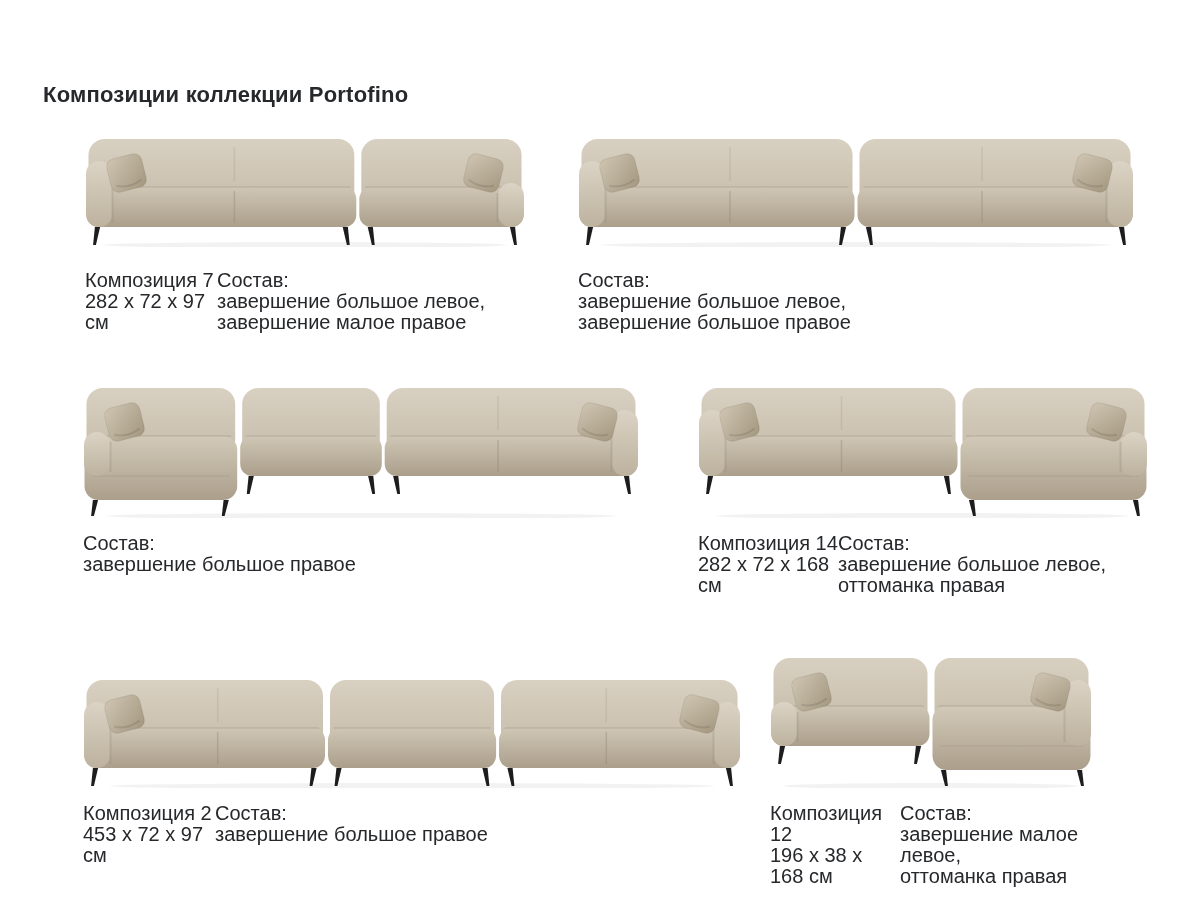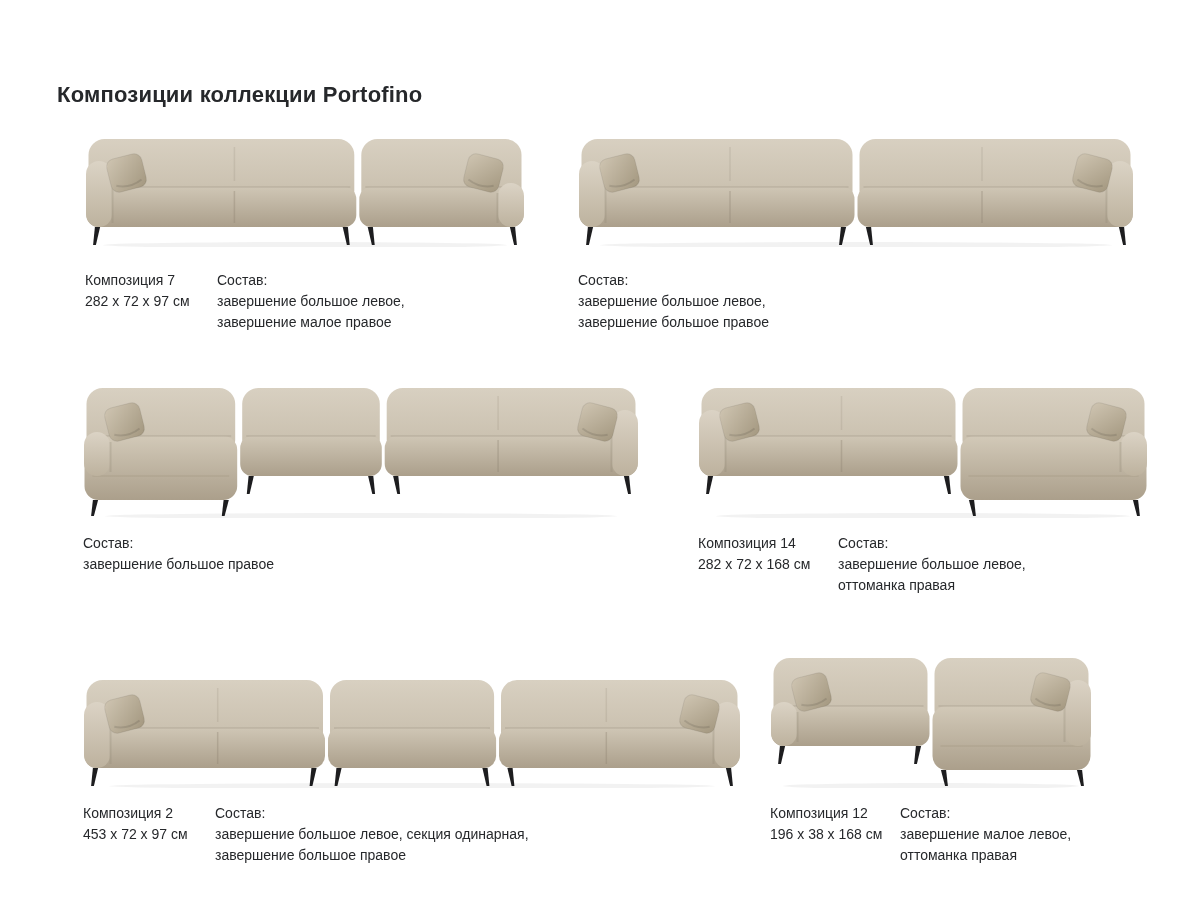--- a/index.html
+++ b/index.html
@@ -2,33 +2,33 @@
 <html><head>
 <meta charset="utf-8">
 <style>
   html,body{margin:0;padding:0}
   body{
     width:1200px;height:900px;position:relative;overflow:hidden;
     background:#ffffff;color:#26282b;
     font-family:"Liberation Sans", sans-serif;
   }
   .page-title{
-    position:absolute;left:57px;top:46px;
+    position:absolute;left:43px;top:46px;
     font-size:22px;font-weight:600;letter-spacing:.2px;margin-top:36px;
   }
   .card{position:absolute}
   .c1{left:85px;top:129px;width:440px}
   .c2{left:578px;top:129px;width:556px}
   .c3{left:83px;top:378px;width:556px}
   .c4{left:698px;top:378px;width:450px}
   .c5{left:83px;top:670px;width:658px}
   .c6{left:770px;top:648px;width:322px}
   .sofa-wrap{display:flex;align-items:flex-end}
   .sofa-wrap svg{display:block}
-  .caption{display:flex;font-size:14px;line-height:21px;margin-top:15px}
+  .caption{display:flex;font-size:20px;line-height:21px;margin-top:15px}
   .c1 .caption,.c2 .caption{margin-top:23px}
   .cap-left{width:132px;flex:none}
   .c2 .cap-left,.c4 .cap-left{width:140px}
   .c6 .cap-left{width:130px}
   .cap-right{flex:1}
 </style>
 </head>
 <body>
 
 <h1 class="page-title">Композиции коллекции Portofino</h1>
@@ -242,21 +242,20 @@
   </g>
       </svg>
   </div>
   <div class="caption">
     <div class="cap-left">
       <div>Композиция 2</div>
       <div>453 x 72 x 97 см</div>
     </div>
     <div class="cap-right">
       <div>Состав:</div>
-      <div>завершение большое левое, секция одинарная,</div>
       <div>завершение большое правое</div>
     </div>
   </div>
 </div>
 
 <div class="card c6">
   <div class="sofa-wrap">
     <svg role="img" width="322" height="140" viewBox="0 0 322 140">
         <ellipse cx="161" cy="138" rx="148" ry="3" fill="rgba(0,0,0,0.05)"></ellipse>
         <rect x="3.5" y="10" width="154.0" height="68" rx="16" fill="url(#gBack)"></rect>

